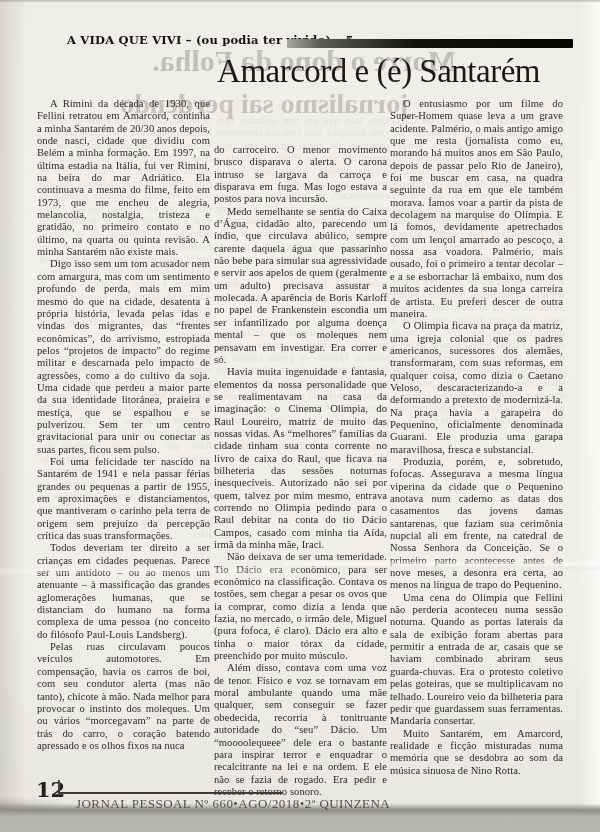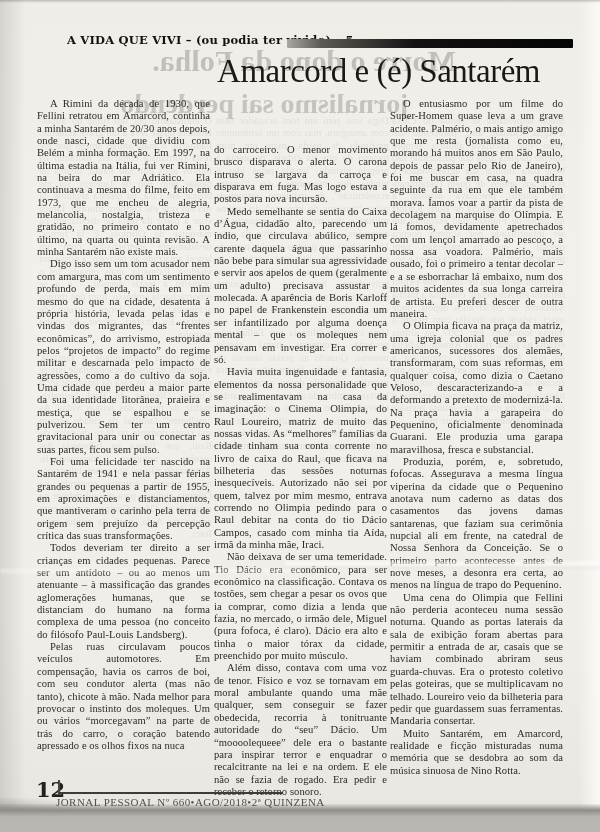--- a/index.html
+++ b/index.html
@@ -47,21 +47,21 @@
     background:linear-gradient(180deg,rgba(255,255,255,0),rgba(255,255,255,.75) 45%,rgba(210,206,200,.25) 70%,rgba(255,255,255,0));
     filter:blur(1px);z-index:3;}
   .crease2{position:absolute;left:0px;top:567px;width:300px;height:8px;
     background:linear-gradient(180deg,rgba(255,255,255,0),rgba(255,255,255,.4) 50%,rgba(255,255,255,0));
     filter:blur(1px);z-index:3;}
   
   .pagenum{position:absolute;left:36px;top:777px;font-family:"DejaVu Serif",serif;
     font-weight:bold;font-size:21px;color:#24211c;z-index:4;}
   .footer-tick{position:absolute;left:58px;top:780px;width:1.5px;height:15px;background:#4a463f;z-index:4;}
   .footer-rule{position:absolute;left:59px;top:792px;width:224px;height:1.5px;background:#3f3b35;z-index:4;}
-  .issue-line{position:absolute;left:56px;top:796px;font-size:11px;letter-spacing:.45px;
+  .issue-line{position:absolute;left:76px;top:796px;font-size:13px;letter-spacing:.45px;
     color:#53504a;white-space:nowrap;z-index:4;}
 </style>
 </head>
 <body>
 
 <div class="viewport">
 
   <div class="bleed b1">
     <p>O entusiasmo por um filme do Super-Homem quase leva a um grave acidente. Palmério, o mais antigo amigo que me resta (jornalista como eu, morando há muitos anos em São Paulo, depois de passar pelo Rio de Janeiro), foi me buscar em casa, na quadra seguinte da rua em que ele também morava. Íamos voar a partir da pista de decolagem na marquise do Olímpia. E lá fomos, devidamente apetrechados com um lençol amarrado ao pescoço, a nossa asa voadora. Palmério, mais ousado, foi o primeiro a tentar decolar – e a se esborrachar lá embaixo, num dos muitos acidentes da sua longa carreira de artista. Eu preferi descer de outra maneira.</p>
     <p>Havia muita ingenuidade e fantasia, elementos da nossa personalidade que se realimentavam na casa da imaginação: o Cinema Olimpia, do Raul Loureiro, matriz de muito das nossas vidas. As “melhores” famílias da cidade tinham sua conta corrente no livro de caixa do Raul, que ficava na bilheteria das sessões noturnas inesquecíveis. Autorizado não sei por quem, talvez por mim mesmo, entrava correndo no Olimpia pedindo para o Raul debitar na conta do tio Dácio Campos, casado com minha tia Aída, irmã da minha mãe, Iraci.</p>

